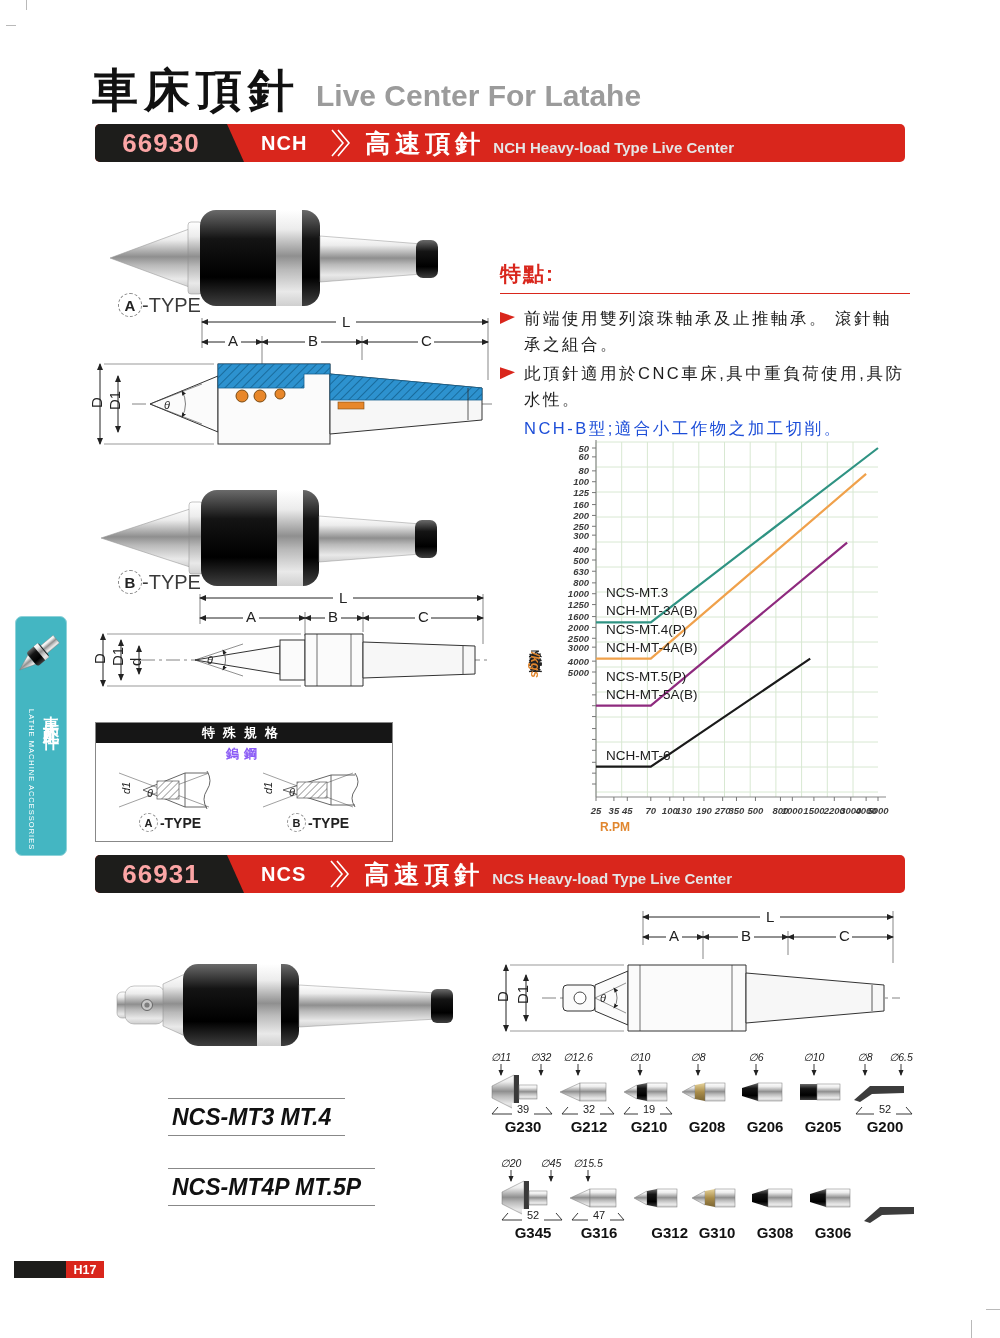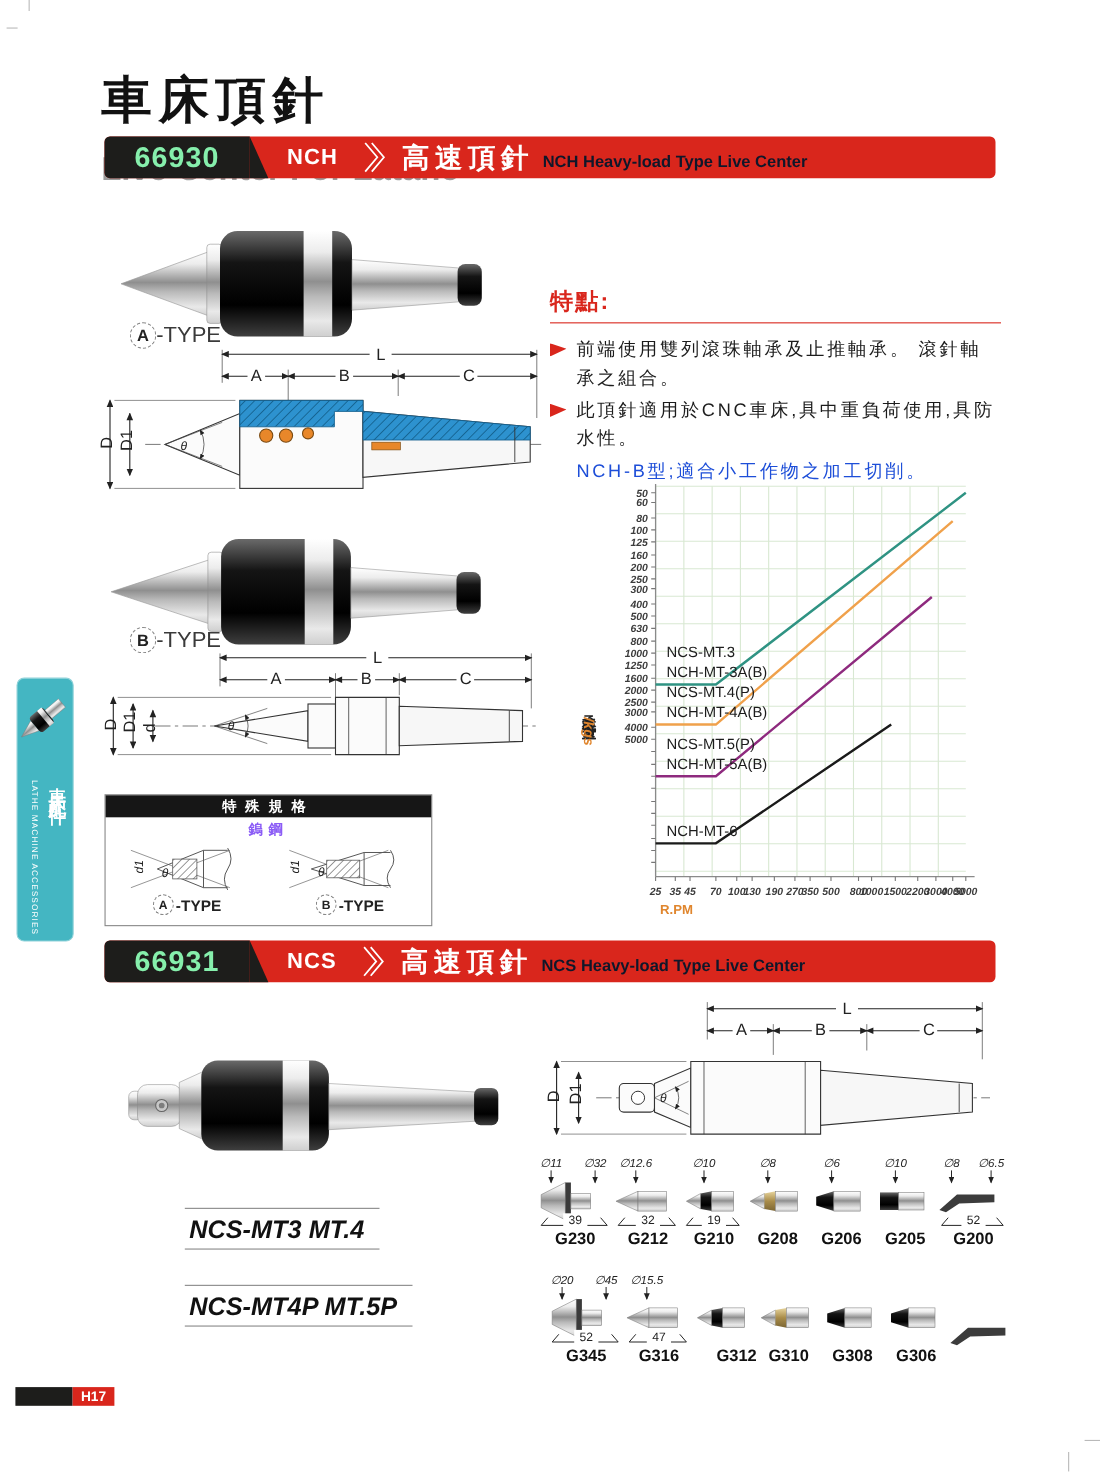--- a/index.html
+++ b/index.html
@@ -2,34 +2,34 @@
 <html><head>
 <meta charset="utf-8">
 <style>
   html,body{margin:0;padding:0;background:#fff;}
   .page{position:relative;width:1000px;height:1338px;background:#fff;overflow:hidden;
         font-family:"Liberation Sans",sans-serif;color:#1c1c1c;}
   .abs{position:absolute;}
   
   .crop{position:absolute;background:#b9b9b9;}
   
-  .title-row{left:92px;top:60px;display:flex;align-items:baseline;gap:16px;flex-direction:column;}
+  .title-row{left:92px;top:60px;display:flex;align-items:baseline;gap:16px;}
   .title-zh{font-size:46px;font-weight:bold;letter-spacing:6px;color:#111;}
   .title-en{font-size:30px;font-weight:bold;color:#9b9b9b;letter-spacing:0px;}
   
   .banner{height:38px;background:#d9261c;border-radius:5px;display:flex;align-items:center;}
   .tag{position:relative;width:132px;height:38px;background:#1d1d1b;border-radius:5px 0 0 5px;
        display:flex;align-items:center;justify-content:center;}
   .tag::after{content:"";position:absolute;left:100%;top:0;width:0;height:0;
        border-bottom:38px solid #1d1d1b;border-right:17px solid transparent;}
-  .tag-code{color:#86efac;font-size:26px;font-weight:bold;letter-spacing:1px;}
+  .tag-code{color:#fca5a5;font-size:26px;font-weight:bold;letter-spacing:1px;}
   .b-series{color:#fff;font-size:20px;font-weight:bold;margin-left:34px;letter-spacing:1px;}
   .chev{margin-left:22px;}
   .b-zh{color:#fff;font-size:25px;font-weight:bold;letter-spacing:5px;margin-left:14px;}
-  .b-en{color:#0f172a;font-size:15px;font-weight:bold;margin-left:8px;padding-top:8px;}
+  .b-en{color:#e5e5e5;font-size:15px;font-weight:bold;margin-left:8px;padding-top:8px;}
   
   .type-label{display:flex;align-items:center;font-size:20px;color:#3a3a3a;}
   .circ{width:22px;height:22px;border:1px dashed #888;border-radius:50%;display:inline-flex;
         align-items:center;justify-content:center;font-weight:bold;font-size:15px;color:#222;}
   
   .features{left:500px;top:260px;width:410px;}
   .feat-h{color:#d9261c;font-size:21px;font-weight:bold;letter-spacing:2px;}
   .feat-hr{border:none;border-top:1px solid #d9261c;margin:5px 0 12px 0;}
   .feat-item{position:relative;padding-left:24px;font-size:16.5px;letter-spacing:2.5px;
              line-height:1.55;color:#1c1c1c;margin-bottom:4px;}

